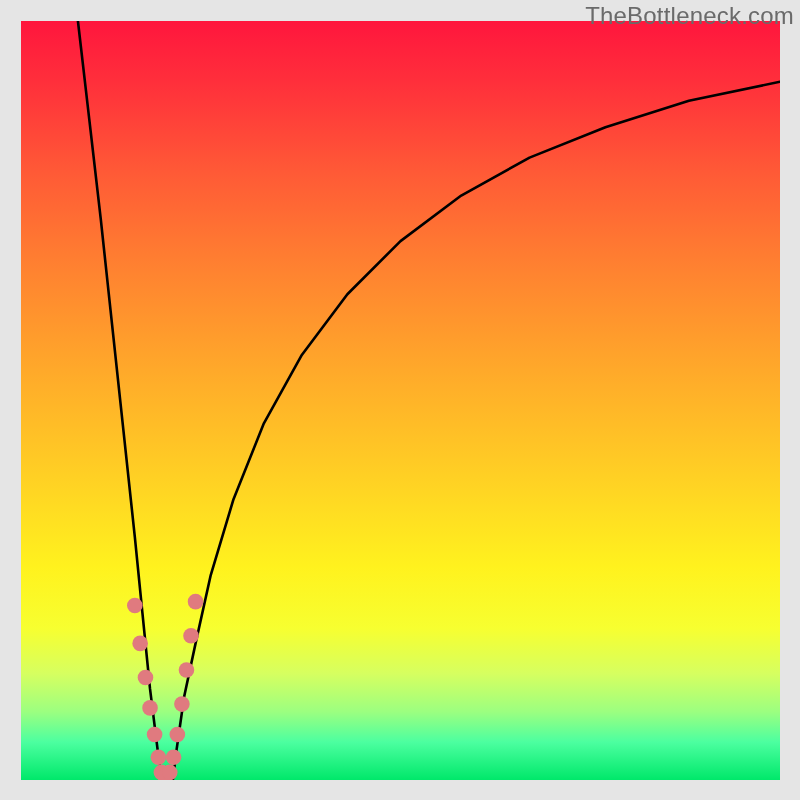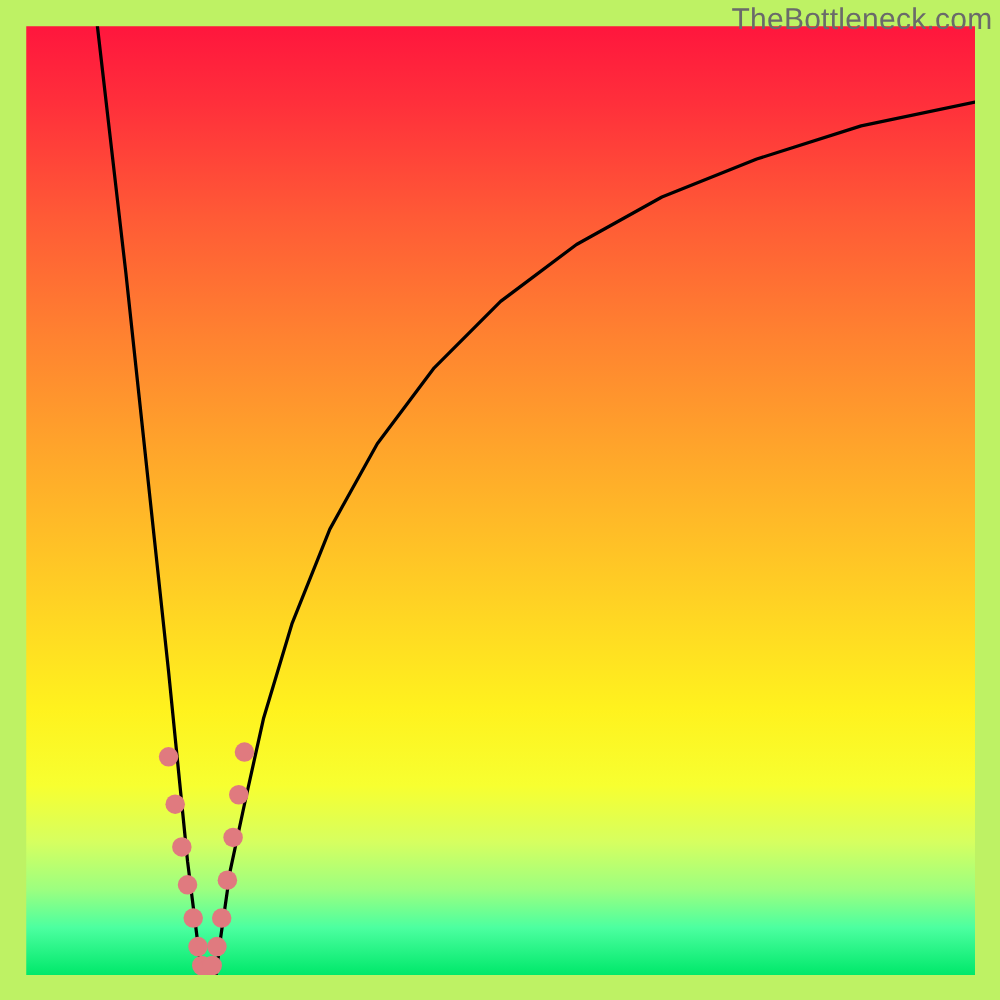--- a/index.html
+++ b/index.html
@@ -7,21 +7,21 @@
     padding: 0;
     width: 800px;
     height: 800px;
     background: #000;
     overflow: hidden;
   }
   .frame {
     position: relative;
     width: 800px;
     height: 800px;
-    background: #bef264;
+    background: #e5e5e5;
   }
   .plot {
     position: absolute;
     left: 21px;
     top: 21px;
     width: 759px;
     height: 759px;
     
     background: linear-gradient(to bottom,
       #ff163d 0%,

